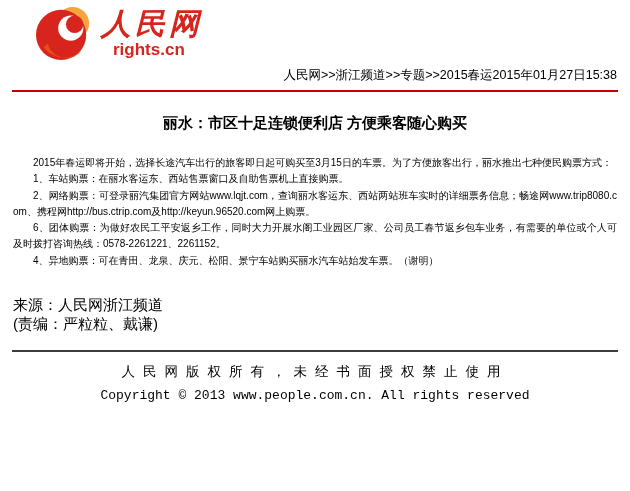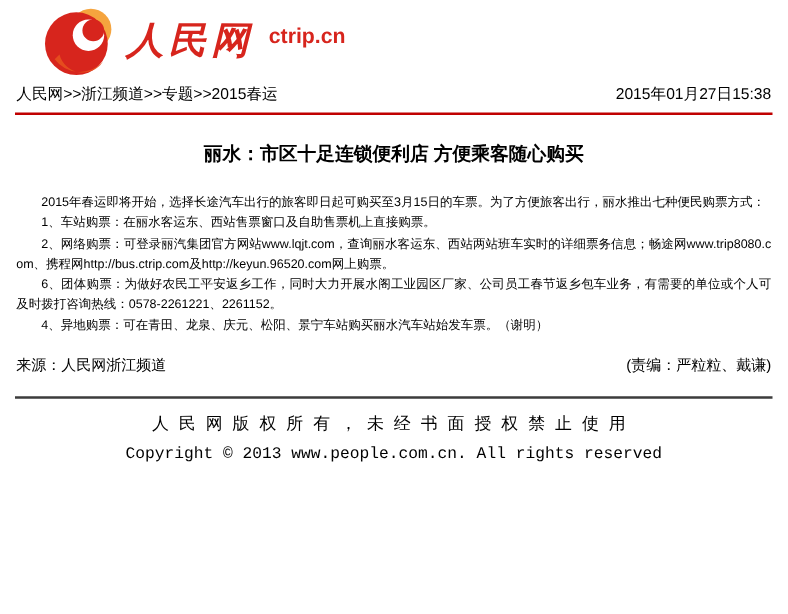--- a/index.html
+++ b/index.html
@@ -8,57 +8,59 @@
     width: 630px; height: 491px;
     background: #ffffff;
     font-family: "Liberation Sans", "DejaVu Sans", sans-serif;
     color: #000;
     overflow: hidden;
   }
   
   .header { padding: 5px 0 0 33px; height: 60px; }
   .logo { display: inline-flex; align-items: center; text-decoration: none; cursor: pointer; }
   .logo-mark { width: 62px; height: 56px; margin-right: 6px; }
-  .logo-text { display: flex; flex-direction: row; line-height: 1; }
+  .logo-text { display: flex; flex-direction: column; line-height: 1; }
   .brand-cn {
     color: #d7251d; font-weight: bold; font-size: 30px;
     font-style: italic; letter-spacing: 4px;
     font-family: "Liberation Serif", "DejaVu Serif", serif;
   }
   .brand-en {
     color: #d7251d; font-weight: bold; font-size: 17px;
     margin-top: 2px; padding-left: 12px;
     font-family: "Liberation Sans", sans-serif;
   }
   
   .crumb-row {
-    display: flex; justify-content: space-between; align-items: center;
+    display: flex; justify-content: flex-end; align-items: center;
     padding: 0 13px; margin-top: 7px;
     font-size: 12.5px;
+    margin-left: 27px;
   }
   .crumb-path { cursor: pointer; }
   .red-rule {
     border: none; border-top: 2px solid #c00000;
     margin: 6px 12px 0 12px;
   }
   
   .article-title {
     text-align: center; font-weight: bold; font-size: 15px;
     margin: 22px 0 0 0;
   }
   .article-body {
     padding: 0 13px; margin-top: 22px;
     font-size: 10px; line-height: 16.3px;
     text-align: justify;
   }
   .article-body p { margin: 0; text-indent: 2em; word-break: break-all; }
   .source-row {
     display: flex; justify-content: space-between;
-    padding: 0 13px; margin-top: 15px;
-    font-size: 12px;
+    padding: 0 13px; margin-top: 27px;
+    font-size: 15px;
+    flex-direction: column;
   }
   
   .footer {
     margin: 16px 12px 0 12px;
     border-top: 2px solid #3c3c3c;
     padding-top: 11px;
     text-align: center;
   }
   .footer-cn {
     font-size: 13.5px; letter-spacing: 8px;
@@ -76,21 +78,21 @@
   <a class="logo">
     <svg class="logo-mark" viewBox="0 0 62 58" xmlns="http://www.w3.org/2000/svg">
       <circle cx="40" cy="19" r="17" fill="#f5a43e"></circle>
       <circle cx="28" cy="31" r="26" fill="#d7251d"></circle>
       <circle cx="38" cy="24" r="13" fill="#ffffff"></circle>
       <circle cx="42" cy="20" r="9" fill="#d7251d"></circle>
       <path d="M10 44 A 26 26 0 0 0 50 46 A 20 20 0 0 1 14 40 Z" fill="#e8541e" opacity="0.85"></path>
     </svg>
     <span class="logo-text">
       <span class="brand-cn">人民网</span>
-      <span class="brand-en">ctrip.cn</span>
+      <span class="brand-en">rights.cn</span>
     </span>
   </a>
 </div>
 
 <div class="crumb-row">
   <span class="crumb-path">人民网&gt;&gt;浙江频道&gt;&gt;专题&gt;&gt;2015春运</span>
   <span class="crumb-date">2015年01月27日15:38</span>
 </div>
 
 <hr class="red-rule">

